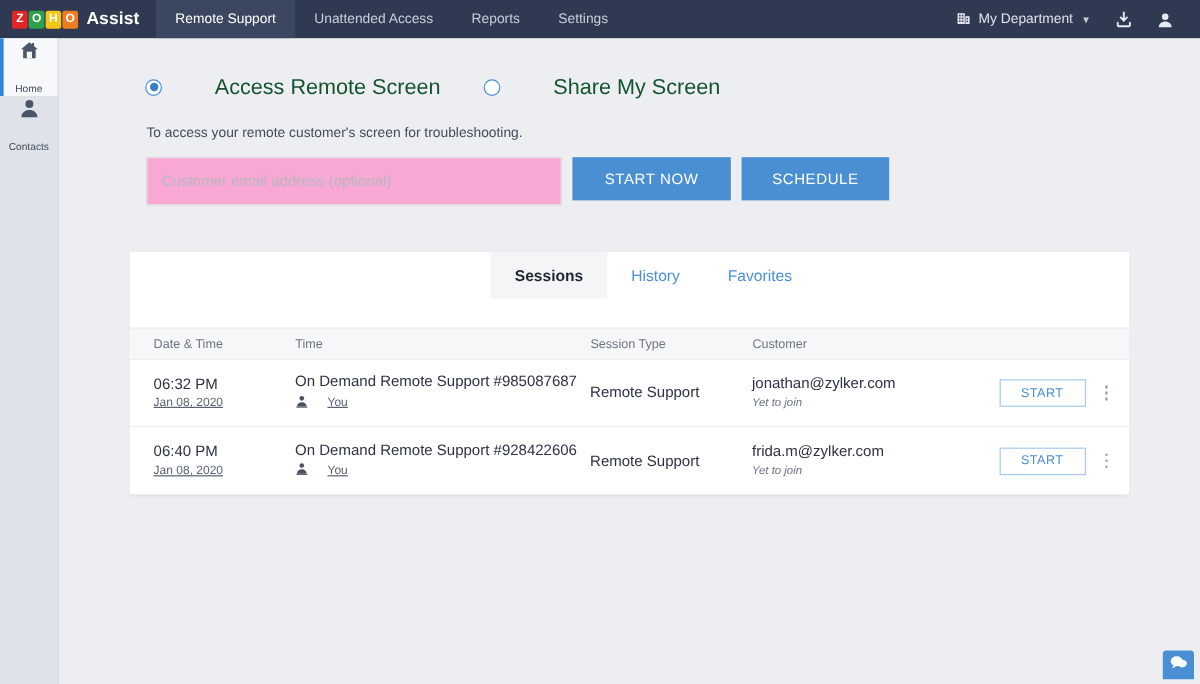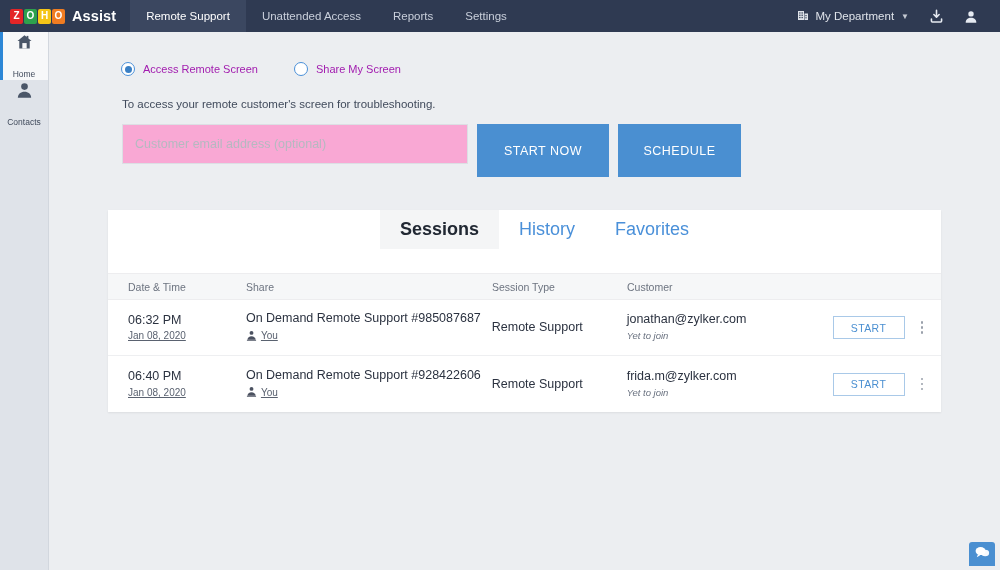--- a/index.html
+++ b/index.html
@@ -94,42 +94,42 @@
   .radio {
     width: 14px; height: 14px; border-radius: 50%;
     border: 1.5px solid #4a90d9; background: #fff;
     display: flex; align-items: center; justify-content: center;
     flex: none;
   }
   .radio.on::after {
     content: ""; width: 7px; height: 7px; border-radius: 50%;
     background: #3a7fc4;
   }
-  .radio-label { font-size: 11px; color: #a21caf; }
+  .radio-label { font-size: 18px; color: #14532d; margin-left: 36px; }
   .radio-wrap.second { margin-left: 18px; }
 
   .subtext {
     padding: 22px 0 0 73px;
     font-size: 11.5px; color: #414b5c;
   }
 
   .action-row {
     display: flex; align-items: stretch; gap: 9px;
     padding: 14px 0 0 73px;
   }
   .email-input {
     width: 346px; height: 40px;
     border: 1px solid #dcdfe4; background: #f9a8d4;
     padding: 0 12px; font-size: 12.5px; color: #333;
     font-family: Liberation Sans, sans-serif;
     outline: none;
   }
   .email-input::placeholder { color: #b5b9c0; }
   .btn-primary {
-    width: 132px; height: 53px;
+    width: 132px; height: 36px;
     background: #4a8fd1; color: #fff;
     border: none; cursor: pointer;
     font-size: 12.5px; letter-spacing: .5px;
     font-family: "Liberation Sans", sans-serif;
   }
   .btn-primary.sched { width: 123px; }
 
   
   .card {
     position: absolute; top: 178px; left: 59px;
@@ -137,21 +137,21 @@
     background: #fff;
     box-shadow: 0 1px 2px rgba(0,0,0,.07);
   }
   .tabbar {
     height: 39px; display: flex; align-items: stretch;
     justify-content: center; padding-left: 40px;
   }
   .tab {
     display: flex; align-items: center; justify-content: center;
     padding: 0 20px;
-    font-size: 18px; color: #4a90d9; cursor: pointer;
+    font-size: 13px; color: #4a90d9; cursor: pointer;
   }
   .tab.active { color: #212833; font-weight: bold; background: #f4f5f6; }
 
   .thead {
     display: flex; align-items: center;
     height: 27px;
     background: #f6f7f8;
     border-top: 1px solid #ededef;
     border-bottom: 1px solid #ededef;
     font-size: 10.5px; color: #6d7480; margin-top: 24px;
@@ -164,21 +164,21 @@
   .row:last-child { border-bottom: none; }
   .c-date { width: 138px; padding-left: 20px; }
   .c-topic { width: 246px; }
   .c-type { width: 135px; }
   .c-cust { width: 206px; }
   .c-act { flex: 1; display: flex; align-items: center; justify-content: flex-end; padding-right: 14px; gap: 12px; }
 
   .t1 { font-size: 12.5px; color: #2b3240; line-height: 1.35; }
   .t2 { font-size: 10px; color: #5a6270; line-height: 1.5; text-decoration: underline; }
   .t2i { font-size: 9.5px; color: #6a7280; font-style: italic; line-height: 1.6; }
-  .youline { display: flex; align-items: center; gap: 4px; }
+  .youline { display: flex; align-items: center; gap: 16px; }
 
   .btn-start {
     width: 72px; height: 23px;
     background: #fff; border: 1px solid #a9c9e8;
     color: #4a8fd1; font-size: 10.5px; letter-spacing: .4px;
     cursor: pointer; font-family: "Liberation Sans", sans-serif;
   }
   .kebab {
     display: flex; flex-direction: column; gap: 2.5px;
     cursor: pointer; padding: 3px 4px;
@@ -296,21 +296,21 @@
   <div class="card">
 
     <div class="tabbar">
       <div class="tab active">Sessions</div>
       <div class="tab">History</div>
       <div class="tab">Favorites</div>
     </div>
 
     <div class="thead">
       <div class="c-date">Date &amp; Time</div>
-      <div class="c-topic">Share</div>
+      <div class="c-topic">Time</div>
       <div class="c-type">Session Type</div>
       <div class="c-cust">Customer</div>
       <div class="c-act"></div>
     </div>
 
     <div class="row">
       <div class="c-date">
         <div class="t1">06:32 PM</div>
         <div class="t2">Jan 08, 2020</div>
       </div>

